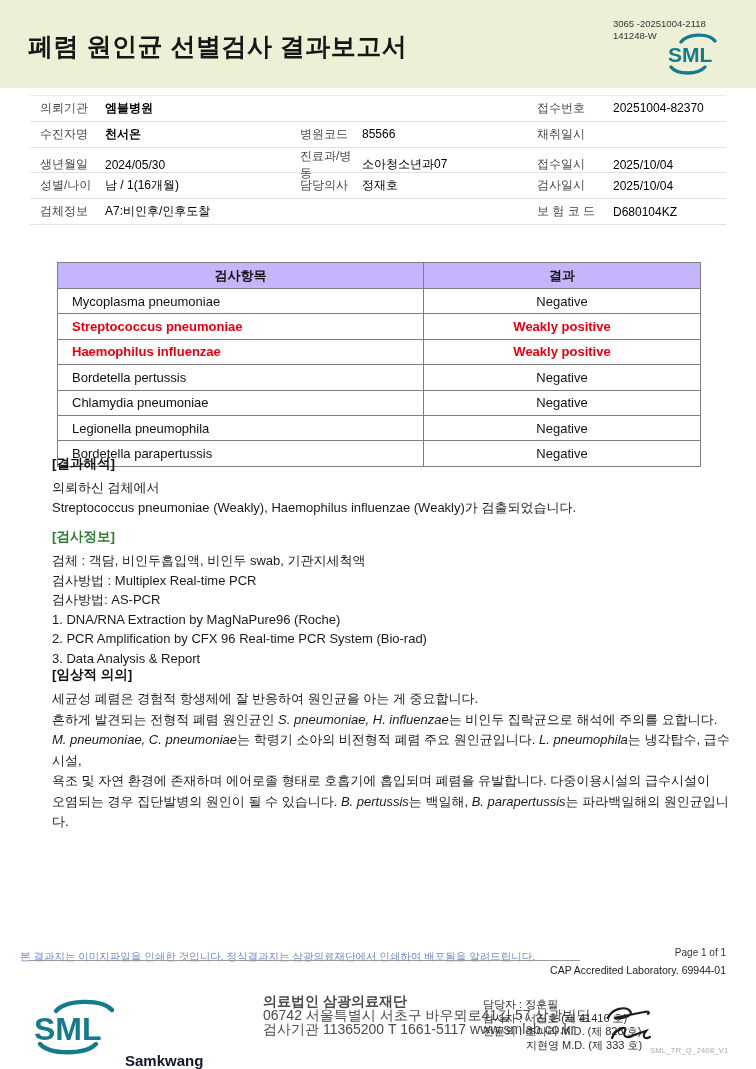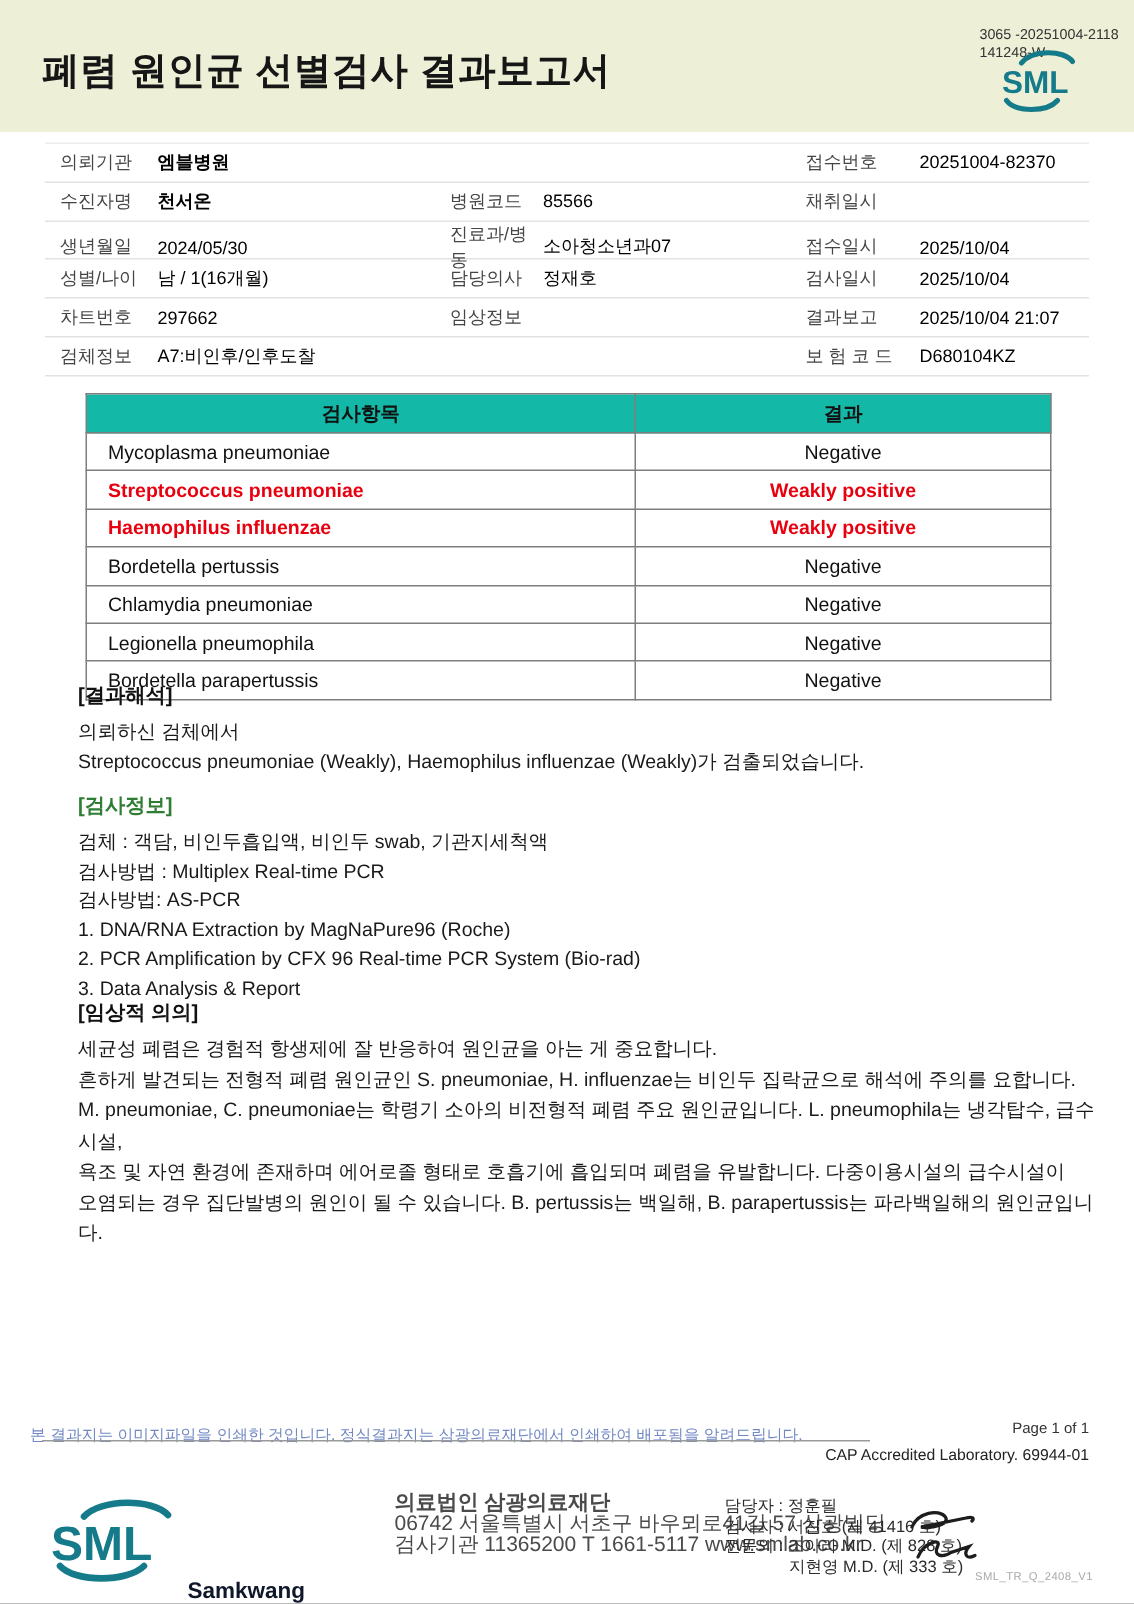--- a/index.html
+++ b/index.html
@@ -2,50 +2,50 @@
 <html><head>
 <meta charset="utf-8">
 <style>
   html,body{margin:0;padding:0;background:#888;}
   .page{position:relative;width:756px;height:1069px;background:#ffffff;margin:0 auto;
         font-family:"Liberation Sans","DejaVu Sans",sans-serif;color:#111;overflow:hidden;}
 
   
   .band{position:absolute;left:0;top:0;width:756px;height:88px;background:#edf0d6;}
   .title{position:absolute;left:28px;top:30px;font-size:25px;font-weight:600;color:#161616;letter-spacing:.5px;}
-  .docnums{position:absolute;left:613px;top:18px;font-size:9.5px;line-height:12px;color:#333;margin-left:40px;}
+  .docnums{position:absolute;left:613px;top:18px;font-size:9.5px;line-height:12px;color:#333;}
   .hlogo{position:absolute;left:664px;top:31px;}
 
   
   .info{position:absolute;left:30px;top:95px;width:696px;border-top:1px solid #ececec;}
   .info-row{display:grid;grid-template-columns:65px 195px 62px 175px 76px 1fr;
             height:24.8px;align-items:center;border-bottom:1px solid #e2e2e2;
             padding-left:10px;font-size:12px;}
   .ilabel{color:#454545;}
   .ivalue{color:#000;font-weight:500;}
   .ivalue.b{font-weight:bold;}
 
   
   .rtable{position:absolute;left:57px;top:262px;width:643px;border-collapse:collapse;
           font-size:13px;table-layout:fixed;}
   .rtable th,.rtable td{border:1px solid #7e7e7e;}
   .rtable{border:1.5px solid #6e6e6e;}
-  .rtable th{height:23px;background:#14b8a6;font-weight:bold;text-align:center;color:#111;}
+  .rtable th{height:23px;background:#c4b5fd;font-weight:bold;text-align:center;color:#111;}
   .rtable td{height:22.4px;}
   .rtable td.item{text-align:left;padding-left:14px;}
   .rtable td.res{text-align:center;}
   .rtable tr.hl td{color:#e8000f;font-weight:bold;}
 
   
   .sec{position:absolute;left:52px;width:680px;font-size:13px;}
   .sec .shead{font-weight:bold;font-size:13.5px;margin-bottom:5px;color:#111;}
   .sec.green .shead{color:#2e7d32;}
   .tline{line-height:19.5px;color:#1a1a1a;}
   .sec.wide .tline{line-height:20.5px;}
-  .it{}
+  .it{font-style:italic;}
 
   
   .hline{position:absolute;left:28px;top:960px;width:552px;border-top:1px solid #9a9a9a;}
   .note-blue{position:absolute;left:20px;top:950px;font-size:10.5px;color:#7188c3;white-space:nowrap;}
   .note-black{position:absolute;left:20px;top:960px;font-size:10.5px;color:#222;white-space:nowrap;}
   .page-num{position:absolute;right:30px;top:947px;font-size:10px;color:#333;}
   .cap-line{position:absolute;right:30px;top:964px;font-size:10.5px;color:#222;}
 
   
   .flogo{position:absolute;left:30px;top:998px;}
@@ -100,28 +100,20 @@
         <span class="ilabel">접수일시</span>
         <span class="ivalue">2025/10/04</span>
       </div>
       <div class="info-row">
         <span class="ilabel">성별/나이</span>
         <span class="ivalue">남 / 1(16개월)</span>
         <span class="ilabel">담당의사</span>
         <span class="ivalue">정재호</span>
         <span class="ilabel">검사일시</span>
         <span class="ivalue">2025/10/04</span>
-      </div>
-      <div class="info-row">
-        <span class="ilabel">차트번호</span>
-        <span class="ivalue">297662</span>
-        <span class="ilabel">임상정보</span>
-        <span class="ivalue"></span>
-        <span class="ilabel">결과보고</span>
-        <span class="ivalue">2025/10/04 21:07</span>
       </div>
       <div class="info-row">
         <span class="ilabel">검체정보</span>
         <span class="ivalue">A7:비인후/인후도찰</span>
         <span class="ilabel"></span>
         <span class="ivalue"></span>
         <span class="ilabel">보 험 코 드</span>
         <span class="ivalue">D680104KZ</span>
       </div>
     </div>

